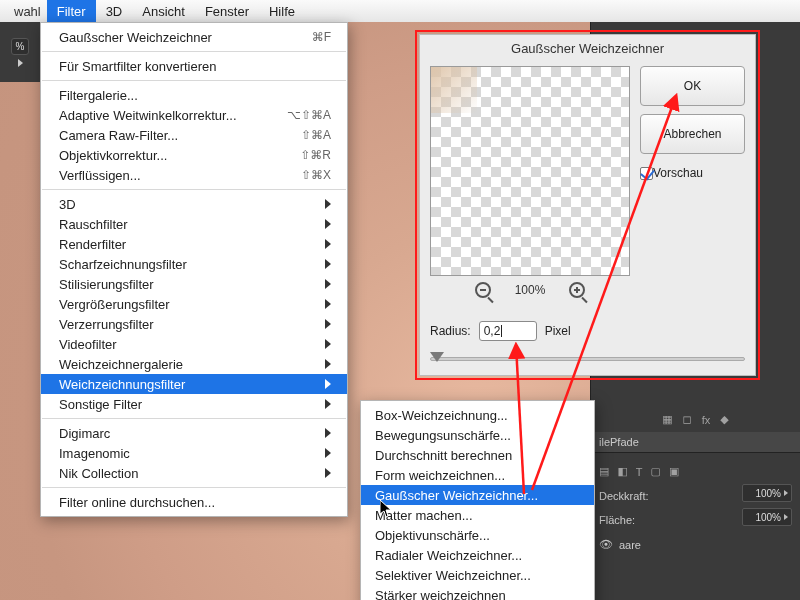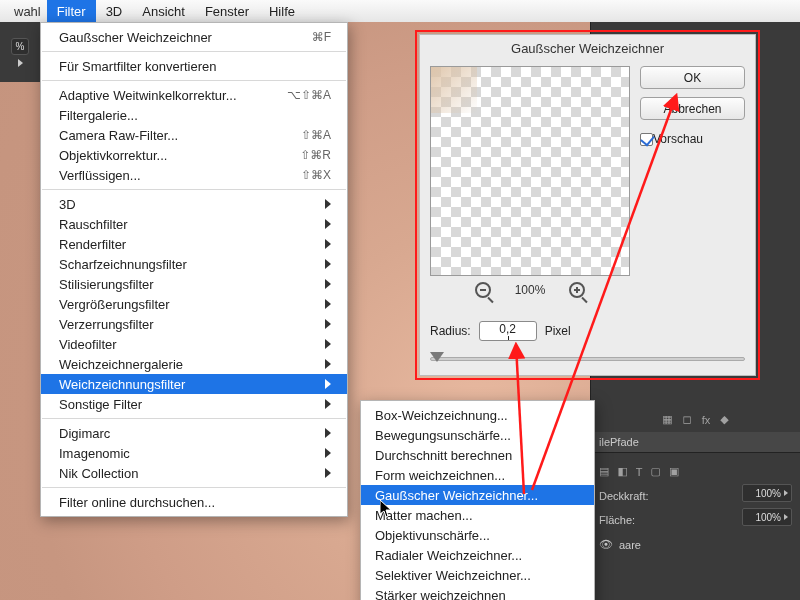--- a/index.html
+++ b/index.html
@@ -66,27 +66,27 @@
      background:linear-gradient(135deg, rgba(222,196,168,.95), rgba(222,196,168,0));}
   .zoomrow { width:200px; display:flex; align-items:center; justify-content:center; gap:24px;
      margin-top:6px; font-size:12px; color:#333;}
   .mag { width:16px;height:16px;border:2px solid #555;border-radius:50%; position:relative;}
   .mag::after{content:"";position:absolute;right:-5px;bottom:-5px;width:7px;height:2px;background:#555;transform:rotate(45deg);}
   .mag.minus::before{content:"";position:absolute;left:3px;top:5px;width:6px;height:2px;background:#555;}
   .mag.plus::before{content:"";position:absolute;left:3px;top:5px;width:6px;height:2px;background:#555;box-shadow:0 0 #555;}
   .mag.plus .v{position:absolute;left:5px;top:3px;width:2px;height:6px;background:#555;}
   .dialog-right { display:flex; flex-direction:column; gap:8px; flex:1; align-items:stretch;}
   .btn { background:linear-gradient(#fdfdfd,#e7e7e7); border:1px solid #9f9f9f; border-radius:4px;
-     height:23px; font-size:12px; color:#222; display:flex; align-items:center; justify-content:center;}
+     height:40px; font-size:12px; color:#222; display:flex; align-items:center; justify-content:center;}
   .btn.default{}
   .chk { display:flex; align-items:center; gap:0; font-size:12px; color:#222; margin-top:4px;}
   .chk .box{ width:13px;height:13px;border:1px solid #777;background:#fff;border-radius:2px;position:relative;}
   .chk .box.checked::after{content:"";position:absolute;left:2px;top:-1px;width:7px;height:10px;border-right:2px solid #2a6bd4;border-bottom:2px solid #2a6bd4;transform:rotate(40deg);}
   .radius-row { position:absolute; left:10px; bottom:34px; display:flex; align-items:center; gap:8px; font-size:12px; color:#222;}
-  .radius-row .inp { width:58px; height:20px; background:#fff; border:1px solid #8a8a8a; border-radius:3px; display:flex; align-items:center; padding:0 4px; font-size:12px;flex-direction:column;}
+  .radius-row .inp { width:58px; height:20px; background:#fff; border:1px solid #8a8a8a; border-radius:3px; display:flex; align-items:center; padding:0 4px; font-size:12px;}
   .radius-row .inp .caret{ width:1px;height:12px;background:#222; margin-left:1px; animation:blink 1s steps(1) infinite;}
   @keyframes blink{50%{opacity:0;}}
   .slider { position:absolute; left:10px; right:10px; bottom:14px;}
   .slider .track{height:4px;background:#cfcfcf;border:1px solid #aaa;border-radius:3px;}
   .slider .thumb{position:absolute;top:-5px;left:0;width:0;height:0;border-left:7px solid transparent;border-right:7px solid transparent;border-top:10px solid #7a7a7a;}
 
   
   .arrow-svg{position:absolute; pointer-events:none;}
 
   .cursor { position:absolute; width:12px; height:18px; }
@@ -163,25 +163,25 @@
   <div class="row">
     <span>Gaußscher Weichzeichner</span>
       <span class="shortcut">⌘F</span>
   </div>
   <div class="sep"></div>
   <div class="row">
       <span>Für Smartfilter konvertieren</span>
     </div>
   <div class="sep"></div>
   <div class="row">
+      <span>Filtergalerie...</span>
+    </div>
+  <div class="row">
       <span>Adaptive Weitwinkelkorrektur...</span>
       <span class="shortcut">⌥⇧⌘A</span>
-    </div>
-  <div class="row">
-      <span>Filtergalerie...</span>
     </div>
   <div class="row">
       <span>Camera Raw-Filter...</span>
       <span class="shortcut">⇧⌘A</span>
     </div>
   <div class="row">
       <span>Objektivkorrektur...</span>
       <span class="shortcut">⇧⌘R</span>
     </div>
   <div class="row">

